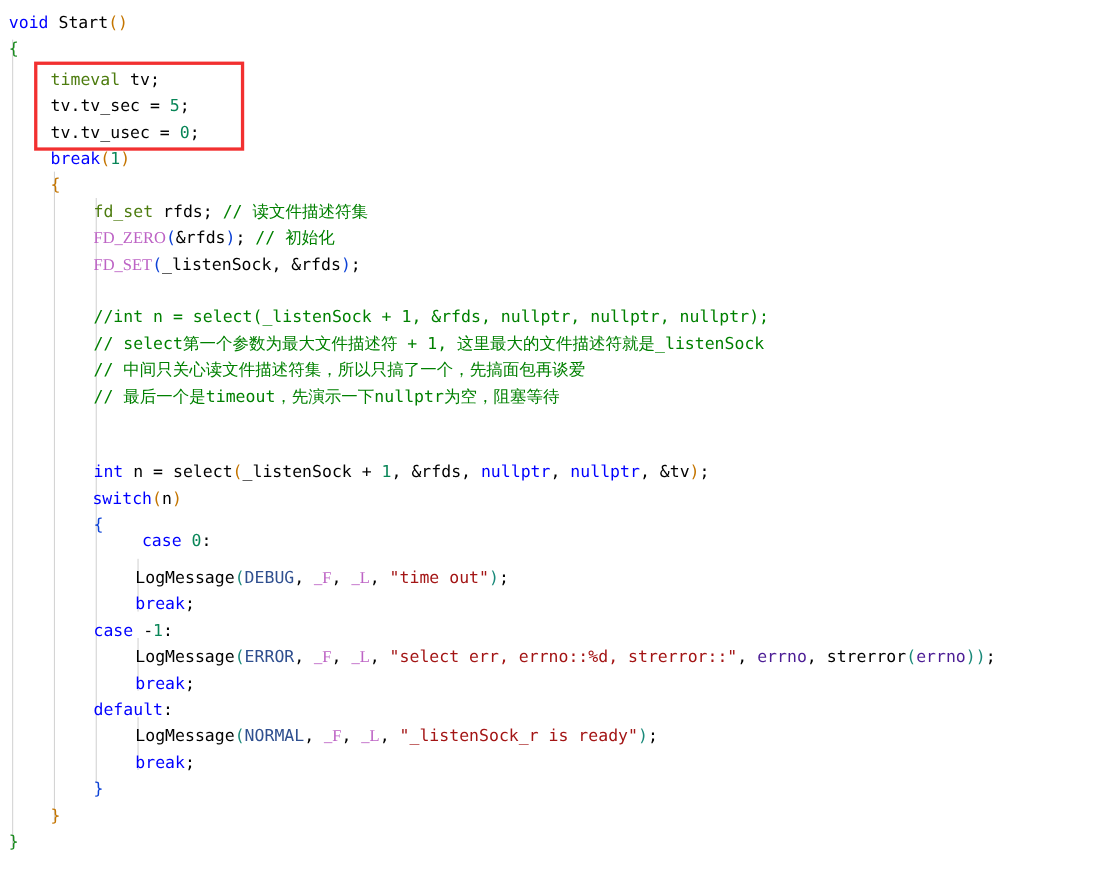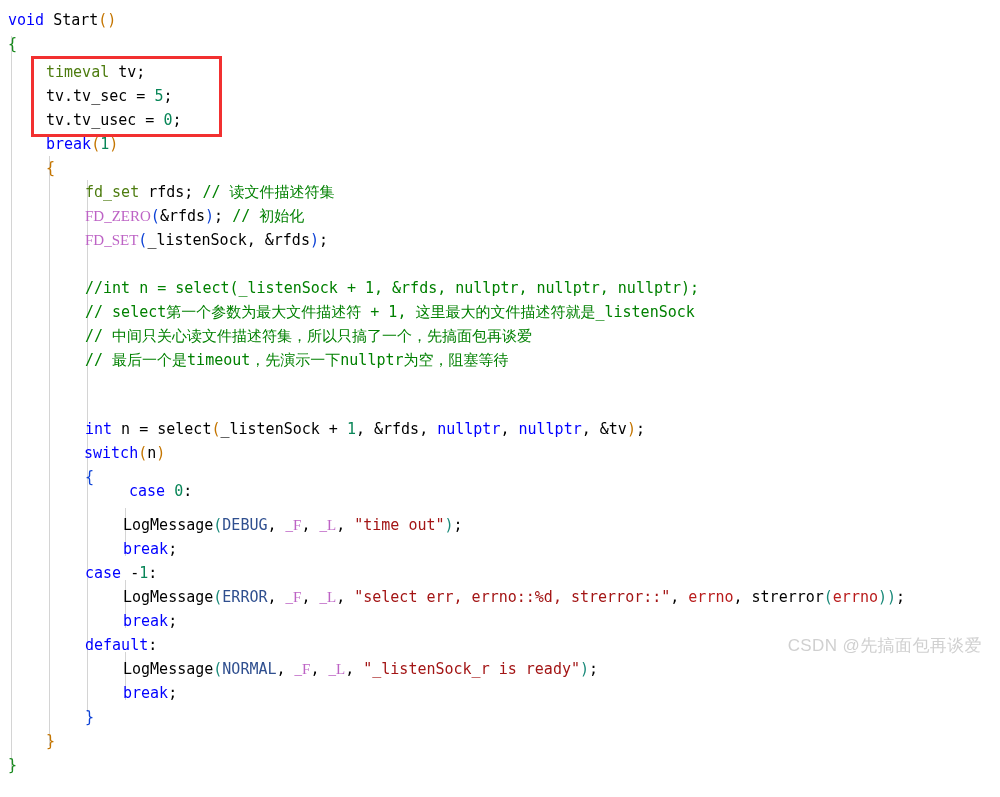--- a/index.html
+++ b/index.html
@@ -47,21 +47,21 @@
 
   
   .t-plain    { color: #000000; }
   .t-kw       { color: #0000ff; }           
   .t-type     { color: #4d7c0f; }           
   .t-macro    { color: #bd63c5; font-family: Liberation Serif, serif; }           
   .t-num      { color: #098658; }           
   .t-str      { color: #a31515; }           
   .t-cmt      { color: #008000; }           
   .t-enum     { color: #2f4f8f; }           
-  .t-var      { color: #b91c1c; }           
+  .t-var      { color: #4c1d95; }           
   .t-b1       { color: #198a1e; }           
   .t-b2       { color: #c47500; }           
   .t-b3       { color: #0d42d6; }           
   .t-p-orange { color: #c47500; }
   .t-p-blue   { color: #0d42d6; }
   .t-p-teal   { color: #1a8a7a; }
 
   
   #highlight-box {
     position: absolute;
@@ -127,15 +127,14 @@
       <div class="code-line" style="top: 633px; left: 85px;"><span class="seg t-kw">default</span><span class="seg t-plain">:</span></div>
       <div class="code-line" style="top: 657px; left: 123px;"><span class="seg t-plain">LogMessage</span><span class="seg t-p-teal">(</span><span class="seg t-enum">NORMAL</span><span class="seg t-plain">, </span><span class="seg t-macro">_F</span><span class="seg t-plain">, </span><span class="seg t-macro">_L</span><span class="seg t-plain">, </span><span class="seg t-str">"_listenSock_r is ready"</span><span class="seg t-p-teal">)</span><span class="seg t-plain">;</span></div>
       <div class="code-line" style="top: 681px; left: 123px;"><span class="seg t-kw">break</span><span class="seg t-plain">;</span></div>
       <div class="code-line" style="top: 705px; left: 85px;"><span class="seg t-b3">}</span></div>
       <div class="code-line" style="top: 729px; left: 46px;"><span class="seg t-b2">}</span></div>
       <div class="code-line" style="top: 753px; left: 8px;"><span class="seg t-b1">}</span></div>
     </div>
 
   <div id="highlight-box" style="left: 31px; top: 56px; width: 191px; height: 81px; border-color: rgb(242, 48, 48);"></div>
 
-  <div id="watermark" style="color: rgb(208, 208, 208);">CSDN @先搞面包再谈爱</div>
 
 </div>
 
 </body></html>

